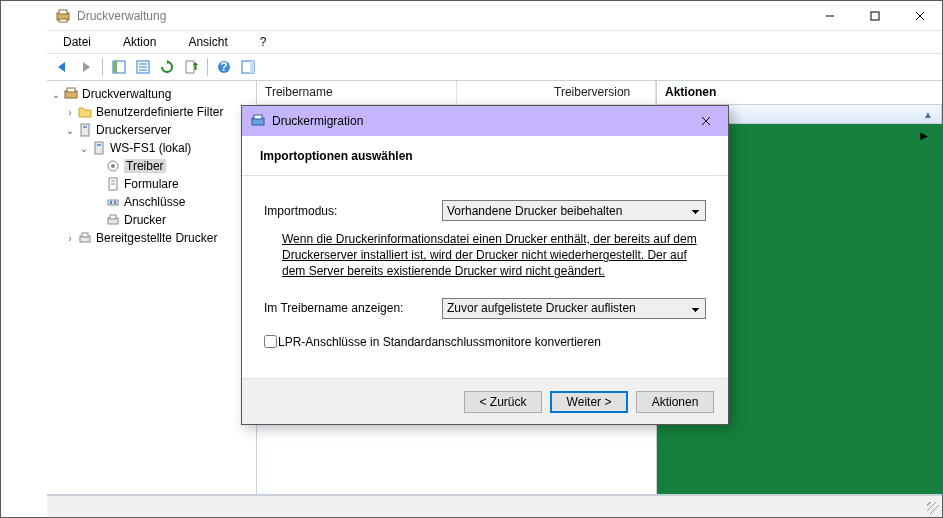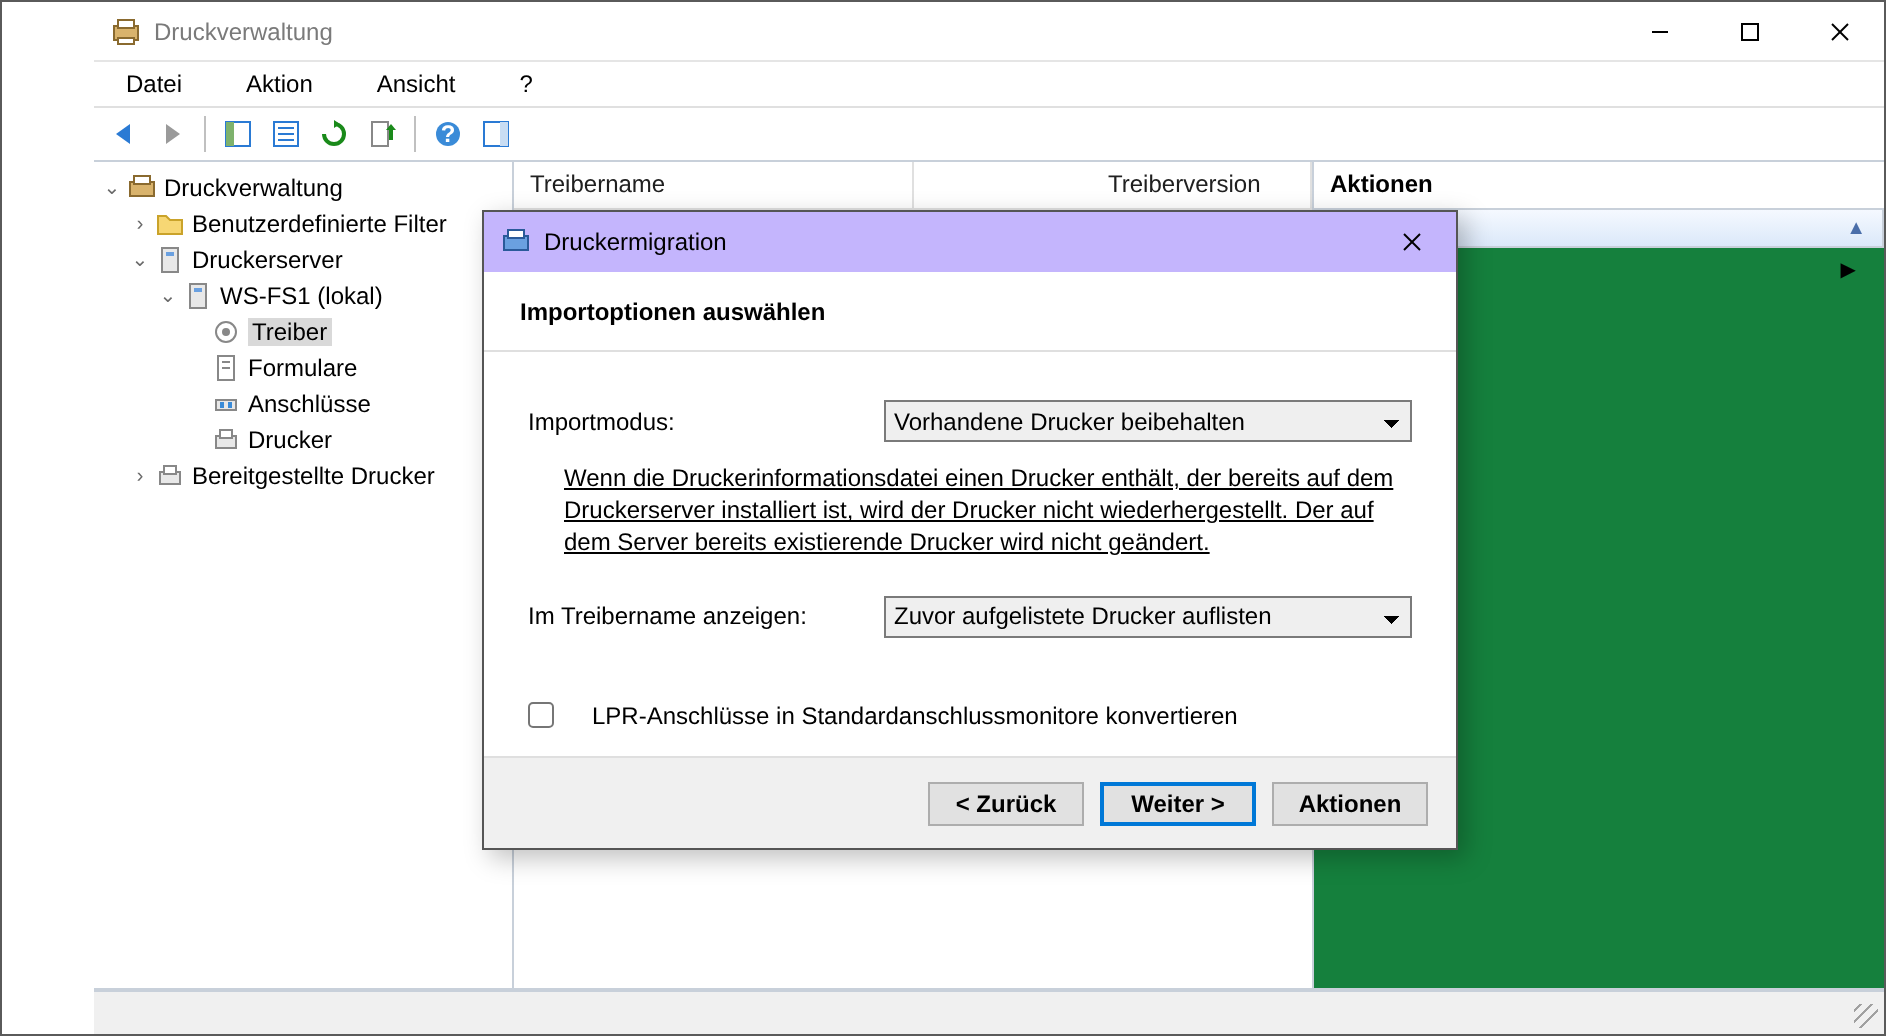--- a/index.html
+++ b/index.html
@@ -55,24 +55,24 @@
 .dlg-title { height:30px; display:flex; align-items:center; padding-left:8px; }
 .dlg-title .t { margin-left:6px; color:#000; }
 .dlg-close { margin-left:auto; width:44px; height:100%; display:flex; align-items:center; justify-content:center; }
 
 .dlg-header { height:40px; background:#fff; border-bottom:1px solid #dfdfdf; display:flex; align-items:center; padding-left:18px; font-weight:bold; }
 .dlg-body { padding: 24px 22px 0; background:#fff; height:calc(100% - 30px - 40px - 46px); }
 .row { display:flex; align-items:center; margin-bottom:8px; }
 .row .lab { width:178px; }
 .row select { flex:1; height:21px; border:1px solid #7a7a7a; background:#efefef; padding-left:4px; appearance:none; -webkit-appearance:none; background-image:linear-gradient(45deg,transparent 50%,#000 50%),linear-gradient(135deg,#000 50%,transparent 50%); background-position:right 9px top 9px, right 5px top 9px; background-size:4px 4px,4px 4px; background-repeat:no-repeat;}
 .descr { padding:2px 0 18px 18px; color:#000; line-height:1.35;text-decoration:underline; }
-.chkrow { display:flex; align-items:center; gap:19px; margin-top:32px; }
+.chkrow { display:flex; align-items:center; gap:1px; margin-top:16px; }
 .chkrow input { width:13px; height:13px; }
 
-.dlg-footer { height:46px; border-top:1px solid #dfdfdf; background:#f0f0f0; display:flex; align-items:center; justify-content:flex-end; padding-right:14px; gap:8px;font-weight:bold; }
+.dlg-footer { height:46px; border-top:1px solid #dfdfdf; background:#f0f0f0; display:flex; align-items:center; justify-content:flex-end; padding-right:14px; gap:8px; }
 .btn { min-width:78px; height:22px; border:1px solid #adadad; background:#e1e1e1; display:flex; align-items:center; justify-content:center; padding:0 10px; }
 .btn.default { border:2px solid #0078d7; background:#e1e1e1; }
 
 
 svg { display:block; }
 </style>
 </head>
 <body>
 
 <div class="window">

